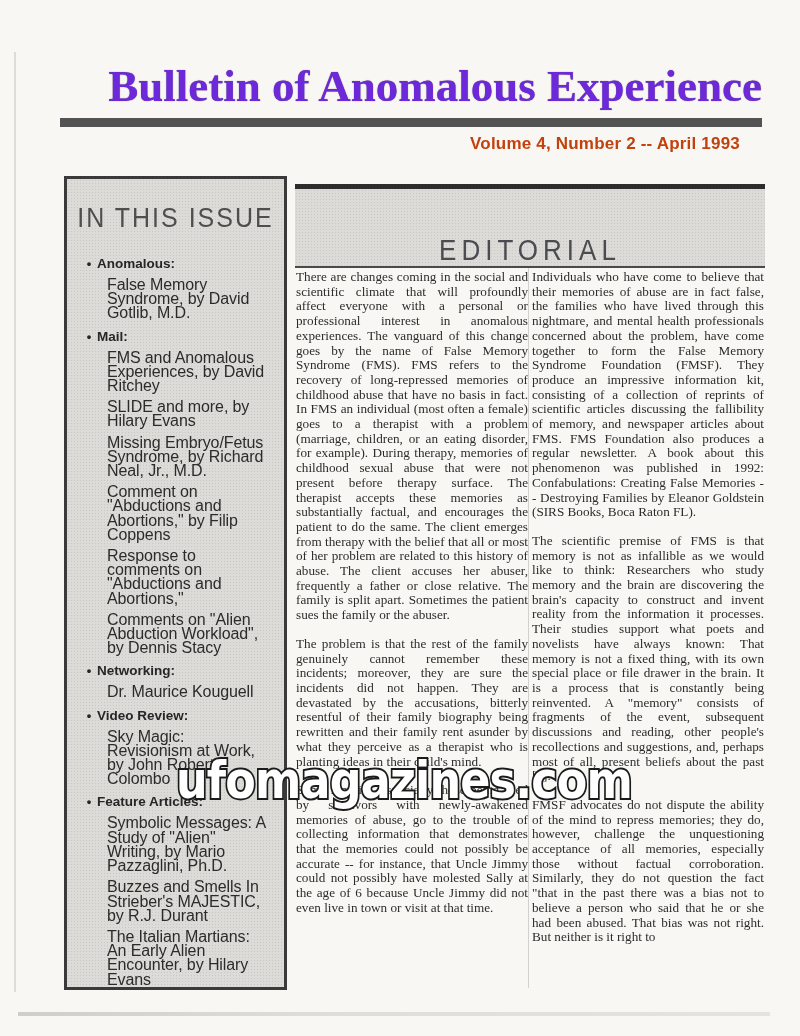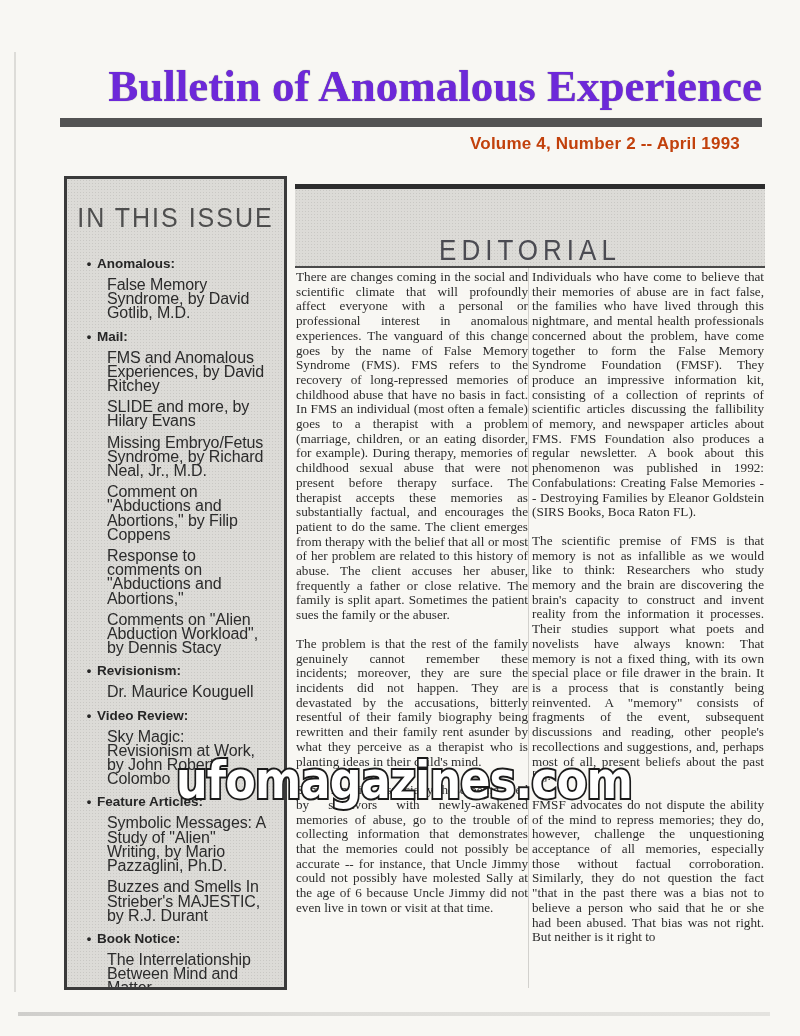--- a/index.html
+++ b/index.html
@@ -88,21 +88,21 @@
           <div class="toc-item">Missing Embryo/Fetus Syndrome, by Richard Neal, Jr., M.D.</div>
           <div class="toc-item">Comment on "Abductions and Abortions," by Filip Coppens</div>
           <div class="toc-item">Response to comments on "Abductions and Abortions,"</div>
           <div class="toc-item">Comments on "Alien Abduction Workload", by Dennis Stacy</div>
         </div>
       </div>
 
       <div class="toc-section">
         <div class="toc-head">
             <span class="bullet">•</span>
-            <span>Revisionism:</span>
+            <span>Networking:</span>
           </div>
         <div class="toc-items">
             <div class="toc-item">Dr. Maurice Kouguell</div>
           </div>
       </div>
 
       <div class="toc-section">
         <div class="toc-head">
             <span class="bullet">•</span>
             <span>Video Review:</span>
@@ -113,20 +113,21 @@
       </div>
 
       <div class="toc-section">
         <div class="toc-head">
             <span class="bullet">•</span>
             <span>Feature Articles:</span>
           </div>
         <div class="toc-items">
           <div class="toc-item">Symbolic Messages:  A Study of "Alien" Writing, by Mario Pazzaglini, Ph.D.</div>
           <div class="toc-item">Buzzes and Smells In Strieber's MAJESTIC, by R.J. Durant</div>
+          <div class="toc-item">The Italian Martians:  An Early Alien Encounter, by Hilary Evans</div>
         </div>
       </div>
 
       <div class="toc-section">
         <div class="toc-head">
             <span class="bullet">•</span>
             <span>Book Notice:</span>
           </div>
         <div class="toc-items">
             <div class="toc-item">The Interrelationship Between Mind and Matter</div>

